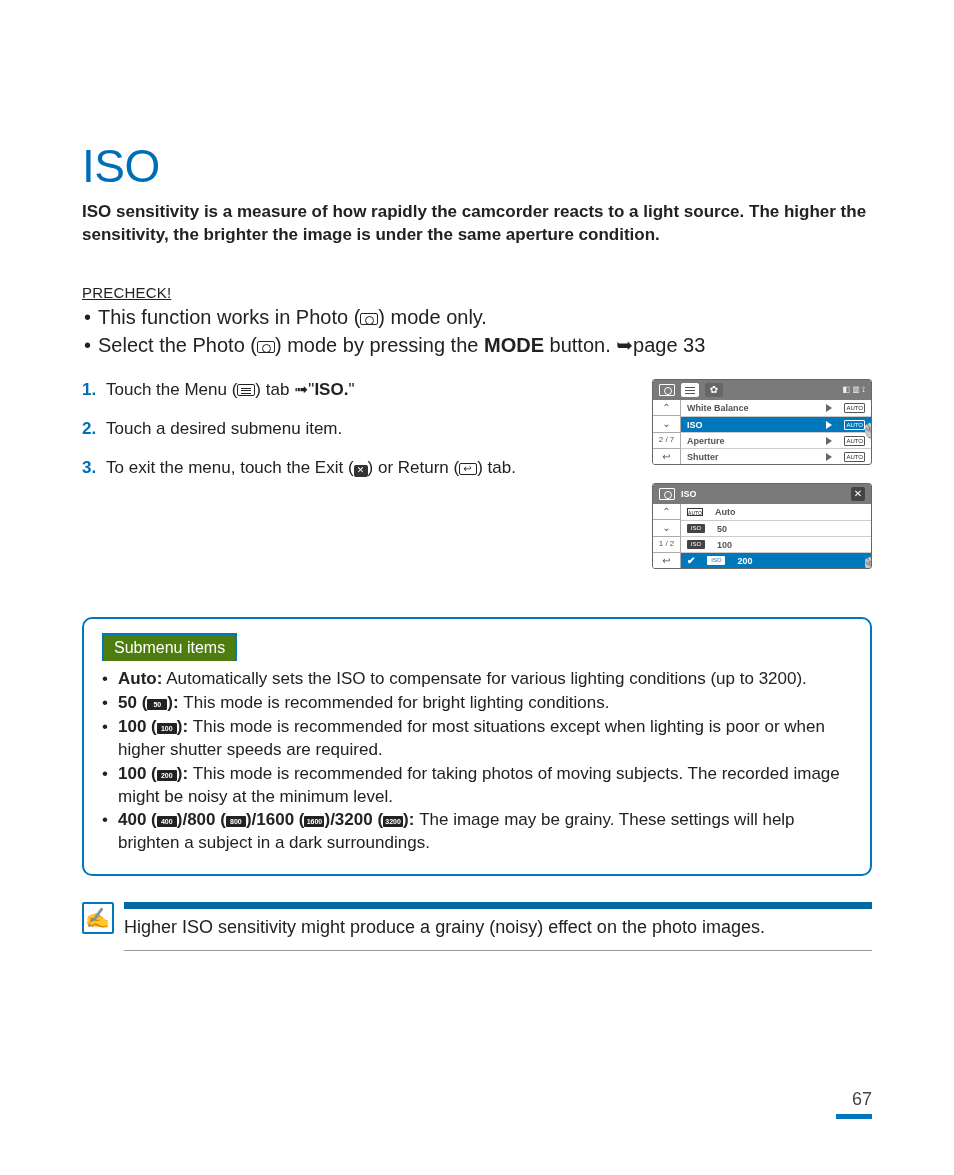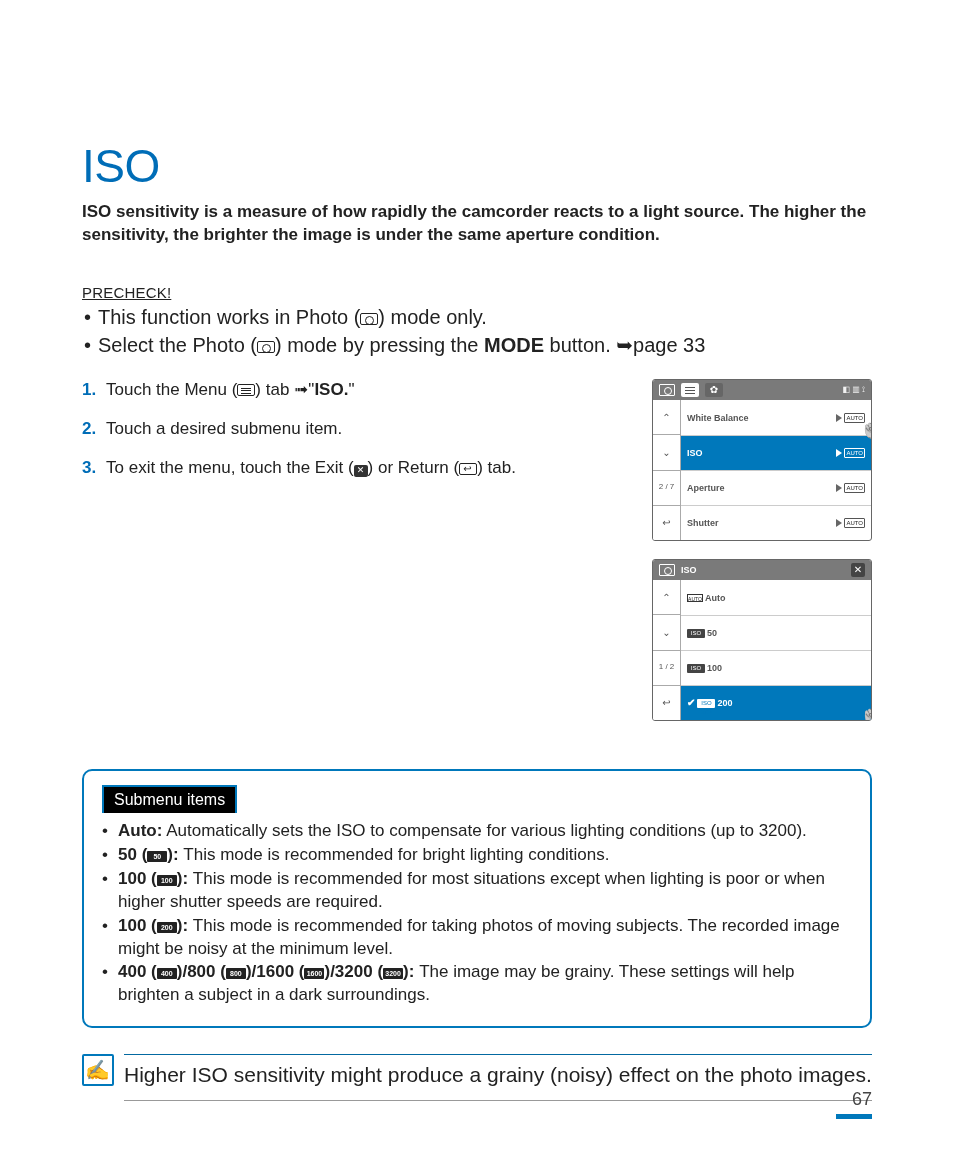--- a/index.html
+++ b/index.html
@@ -71,22 +71,22 @@
   .panel .body { display:flex; }
   .sidecol { width:28px; display:flex; flex-direction:column; }
   .sidebtn {
     flex:1; border-right:1px solid #aaa; border-top:1px solid #aaa;
     display:flex; align-items:center; justify-content:center; font-size:10px;
     background:#fff; color:#555;
   }
   .sidebtn:first-child{border-top:none;}
   .listcol { flex:1; }
   .row {
-    height:35px; border-top:1px solid #ccc; display:flex; align-items:center;
-    padding:0 6px; gap:2px; position:relative;
+    height:16px; border-top:1px solid #ccc; display:flex; align-items:center;
+    padding:0 6px; gap:12px; position:relative;
   }
   .row:first-child{border-top:none;}
   .row .lbl { flex:1; font-size:9px; color:#555; font-weight:600; text-shadow:0.5px 0.5px 0 #fff, -0.5px -0.5px 0 #fff;}
   .row.sel { background:#0078bb; color:#fff; }
   .row.sel .lbl { color:#fff; text-shadow:none; font-weight:700;}
   .row .iso-badge {
     width:18px; height:9px; background:#444; color:#fff; font-size:6px;
     border-radius:1px; text-align:center; line-height:9px;
   }
   .row.sel .iso-badge{ background:#fff; color:#0078bb;}
@@ -103,40 +103,40 @@
   .autobox{font-size:6px;border:0.8px solid #555;padding:0 1px;border-radius:1px;}
   .row.sel .autobox{border-color:#fff;}
   .check{color:#0078bb;font-weight:700;font-size:10px;}
   .row.sel .check{color:#fff;}
 
   .submenu-box {
     border: 2.5px solid #0078bb; border-radius: 10px;
     padding: 14px 18px 18px 18px; margin-top: 30px;
   }
   .sub-tag {
-    display:inline-block; background:#000000; color:#fff;
+    display:inline-block; background:#4d7c0f; color:#fff;
     padding:2px 10px; font-size:16px; margin-bottom:6px;
     border:2px solid #0078bb; border-bottom:none;
   }
   ul.sublist { list-style:none; }
   ul.sublist li { padding-left:16px; position:relative; margin:1px 0;}
   ul.sublist li::before{content:"•"; position:absolute; left:0;}
   .iso-chip {
     display:inline-block; width:20px; height:11px; background:#222;
     color:#fff; font-size:7px; text-align:center; line-height:11px;
     border-radius:1px; vertical-align:1px;
   }
 
   .note-row { display:flex; gap:10px; margin-top:26px; align-items:flex-start;}
   .note-icon {
     width:32px; height:32px; border:2px solid #0078bb; background:#fff;
     display:flex; align-items:center; justify-content:center; color:#0078bb;
     font-size:20px; flex-shrink:0; border-radius:2px;
   }
-  .note-row .txt { flex:1; border-top:1px solid #0369a1; border-bottom:1px solid #999; padding:6px 0 10px 0; font-size:21px;}
+  .note-row .txt { flex:1; border-top:7px solid #0369a1; border-bottom:1px solid #999; padding:6px 0 10px 0; font-size:18px;}
 
   .pagenum {
     position:absolute; right:82px; bottom:56px; text-align:right;
   }
   .pagenum .n { font-size:18px; color:#444; font-weight:500;}
   .pagenum .bar { width:36px; height:5px; background:#0078bb; margin-left:auto; margin-top:3px;}
 </style>
 </head>
 <body>
 

